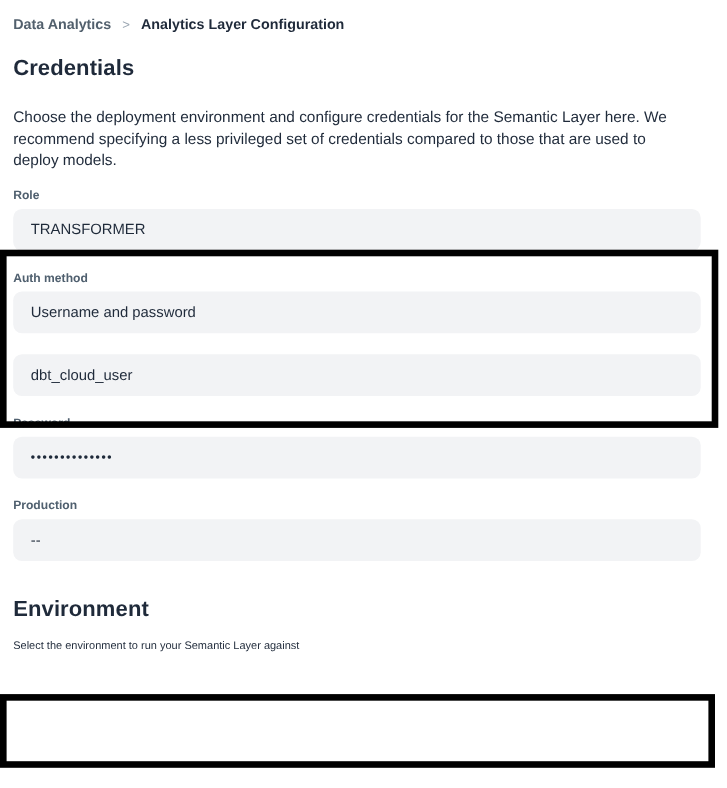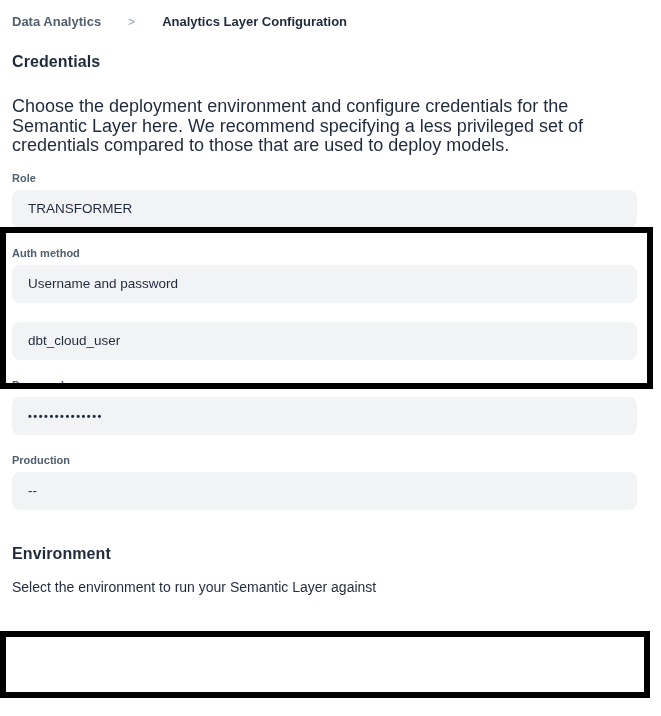--- a/index.html
+++ b/index.html
@@ -6,42 +6,42 @@
   html, body {
     width: 661px; height: 716px;
     background: #ffffff;
     font-family: "Liberation Sans", sans-serif;
     color: #1f2a3a;
   }
   .page { position: relative; width: 661px; height: 716px; overflow: hidden; background: #fff; }
   .content { padding: 14px 24px 0 12px; }
 
   
-  .breadcrumb { display: flex; align-items: center; gap: 27px; font-size: 13px; font-weight: 700; margin-bottom: 20px; }
+  .breadcrumb { display: flex; align-items: center; gap: 10px; font-size: 13px; font-weight: 700; margin-bottom: 20px; }
   .crumb-link { color: #52606d; cursor: pointer; }
   .crumb-sep { color: #9aa5b1; font-weight: 400; font-size: 12px; }
   .crumb-current { color: #1f2a3a; }
 
   
-  .section-title { font-size: 16px; font-weight: 700; color: #1f2a3a; line-height: 26px; margin-bottom: 13px; letter-spacing: 0.1px; }
-  .section-desc { font-size: 18px; color: #1f2a3a; line-height: 19.5px; margin-bottom: 16px; max-width: 618px; margin-top: 22px; }
+  .section-title { font-size: 20px; font-weight: 700; color: #1f2a3a; line-height: 26px; margin-bottom: 13px; letter-spacing: 0.1px; }
+  .section-desc { font-size: 14px; color: #1f2a3a; line-height: 19.5px; margin-bottom: 16px; max-width: 618px; margin-top: 22px; }
 
   
   .field-group { margin-bottom: 19px; }
   .field-label { font-size: 11px; font-weight: 700; color: #50606f; line-height: 13px; margin-bottom: 5px; }
   .field-box {
     height: 38px; background: #f2f3f5; border-radius: 8px;
     display: flex; align-items: center; padding: 0 16px;
     font-size: 13.5px; color: #1f2a3a; cursor: pointer;
   }
   .field-box .masked { font-size: 11px; letter-spacing: 1.5px; font-weight: 700; }
 
   
   .env-title { margin-top: 31px; }
-  .env-desc { font-size: 14px; line-height: 15px; max-width: 618px; }
+  .env-desc { font-size: 10px; line-height: 15px; max-width: 618px; }
 
   
   .highlight-box { position: absolute; left: 0; border: 6px solid #000000; pointer-events: none; background: transparent; }
   #hl-credentials { top: 227px; width: 653px; height: 162px; }
   #hl-environment { top: 631px; width: 650px; height: 67px; }
 </style>
 </head>
 <body>
 
 <div class="page">

